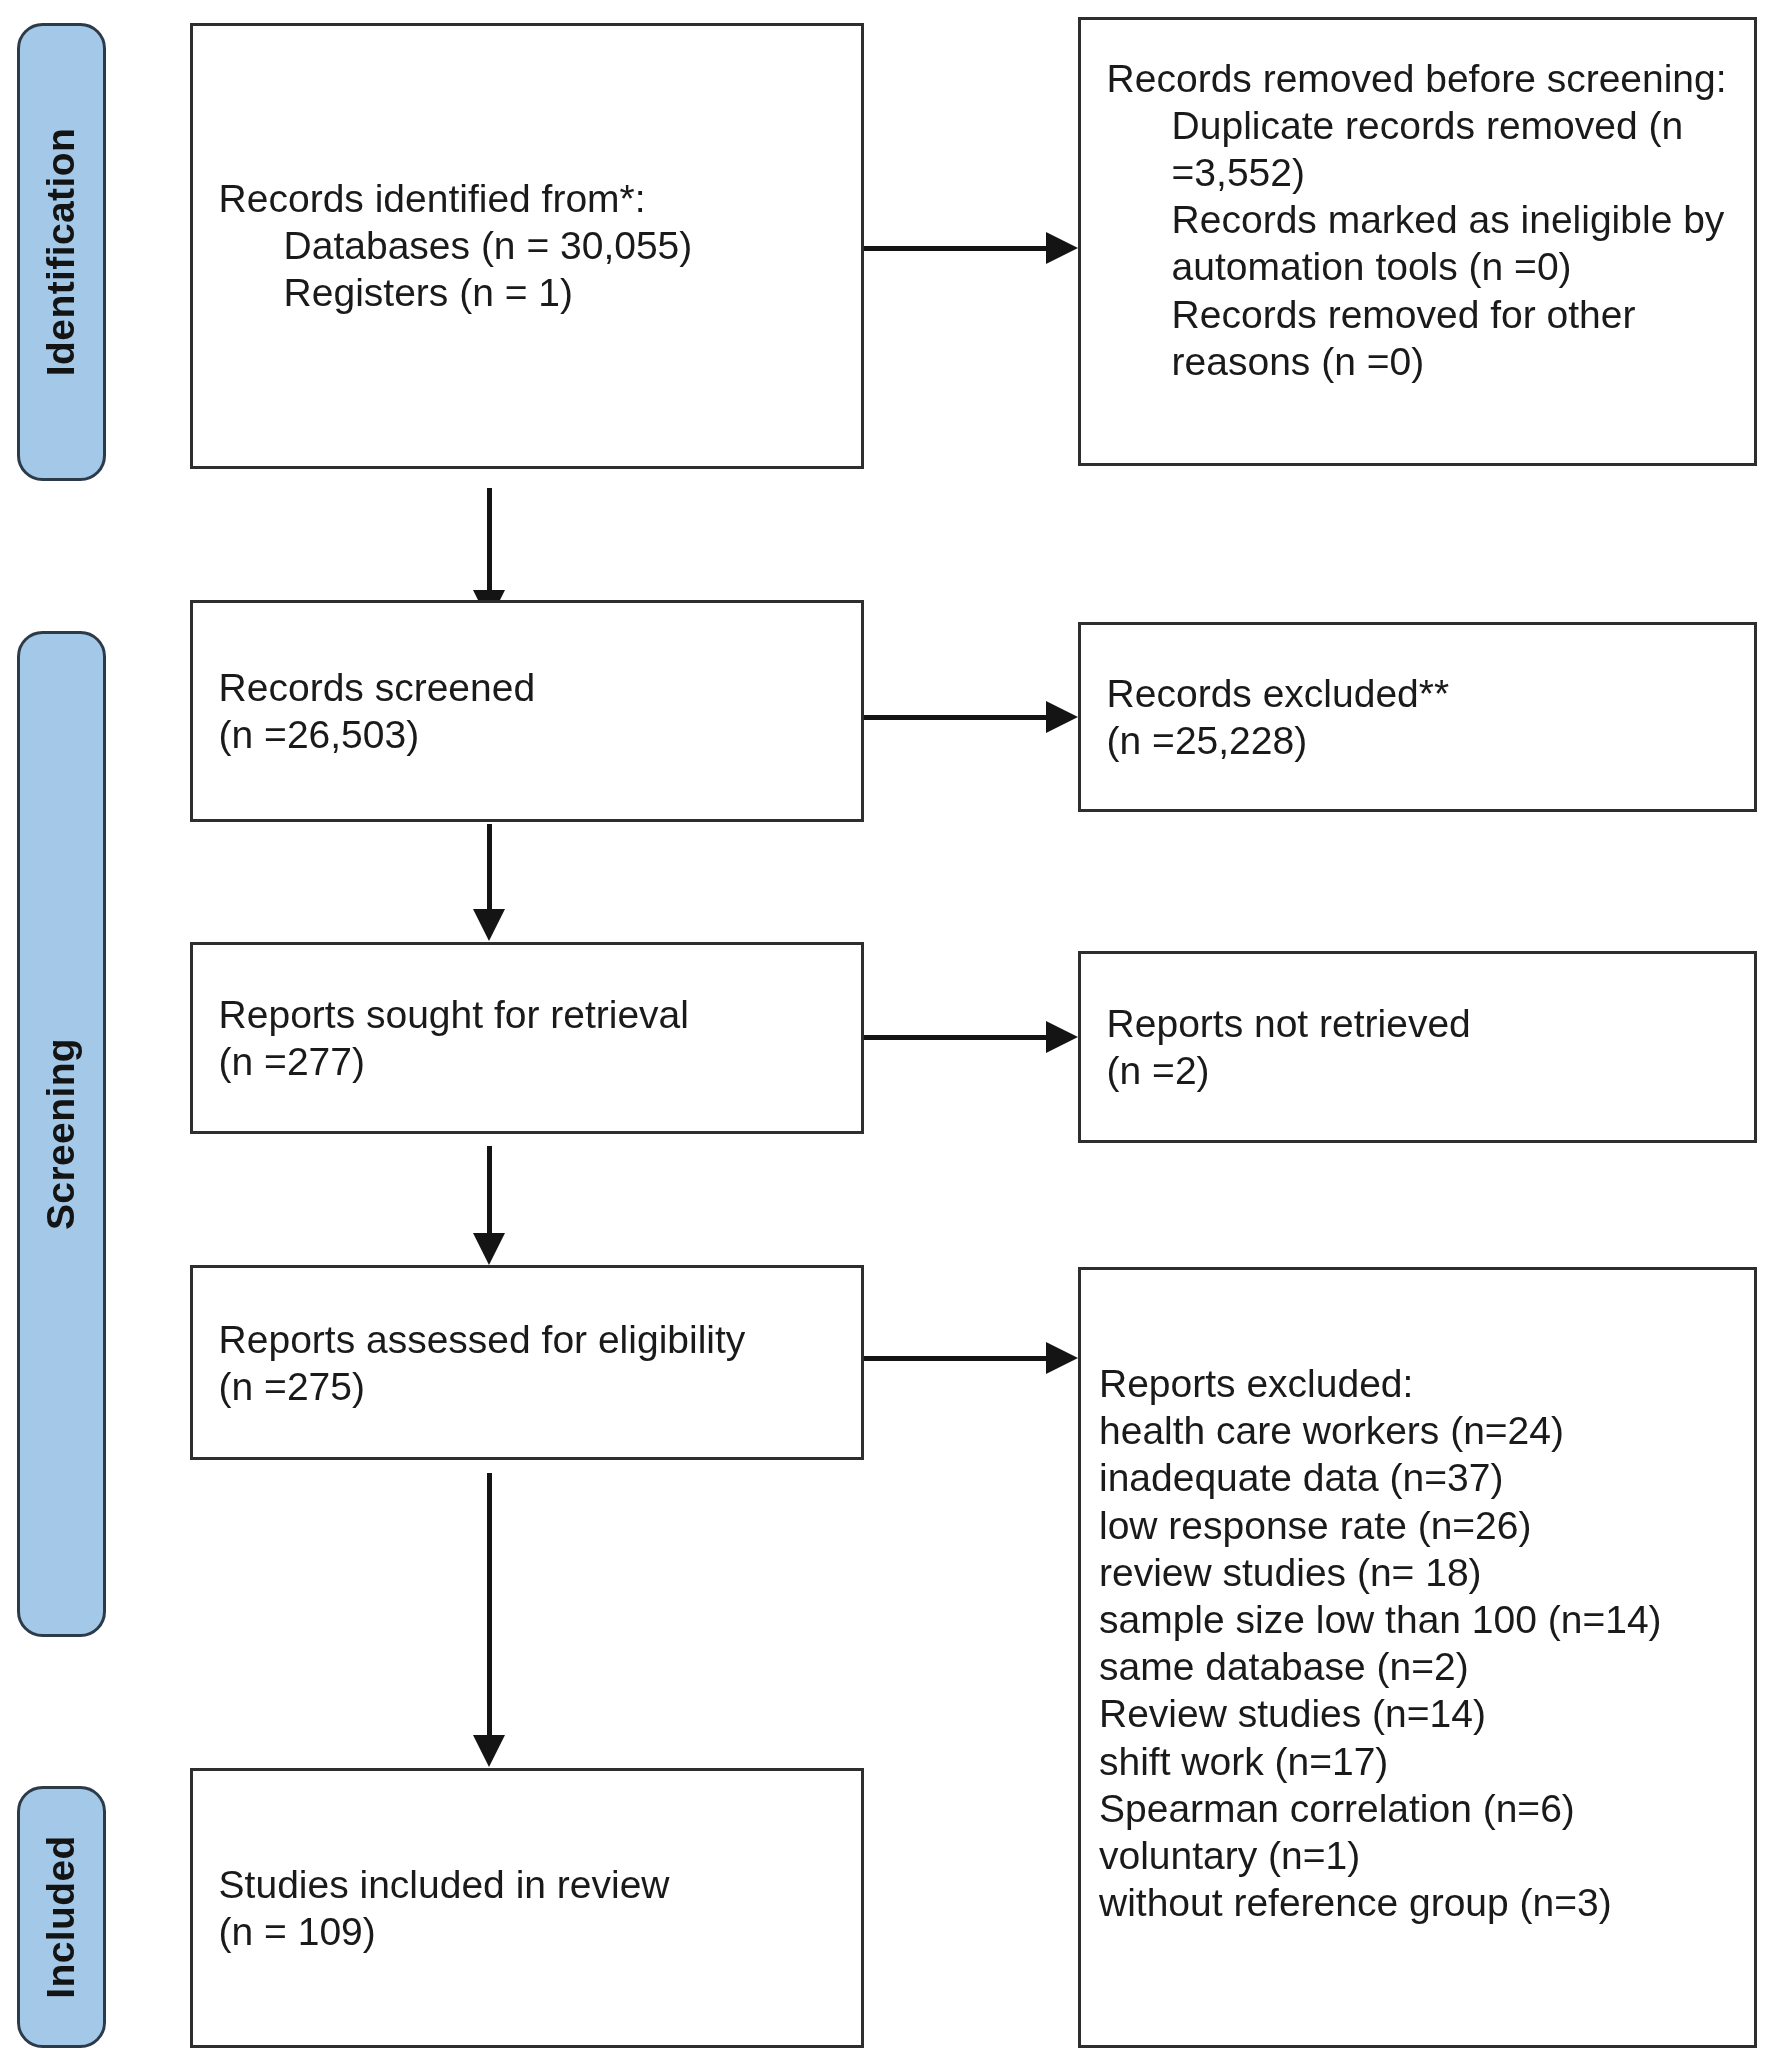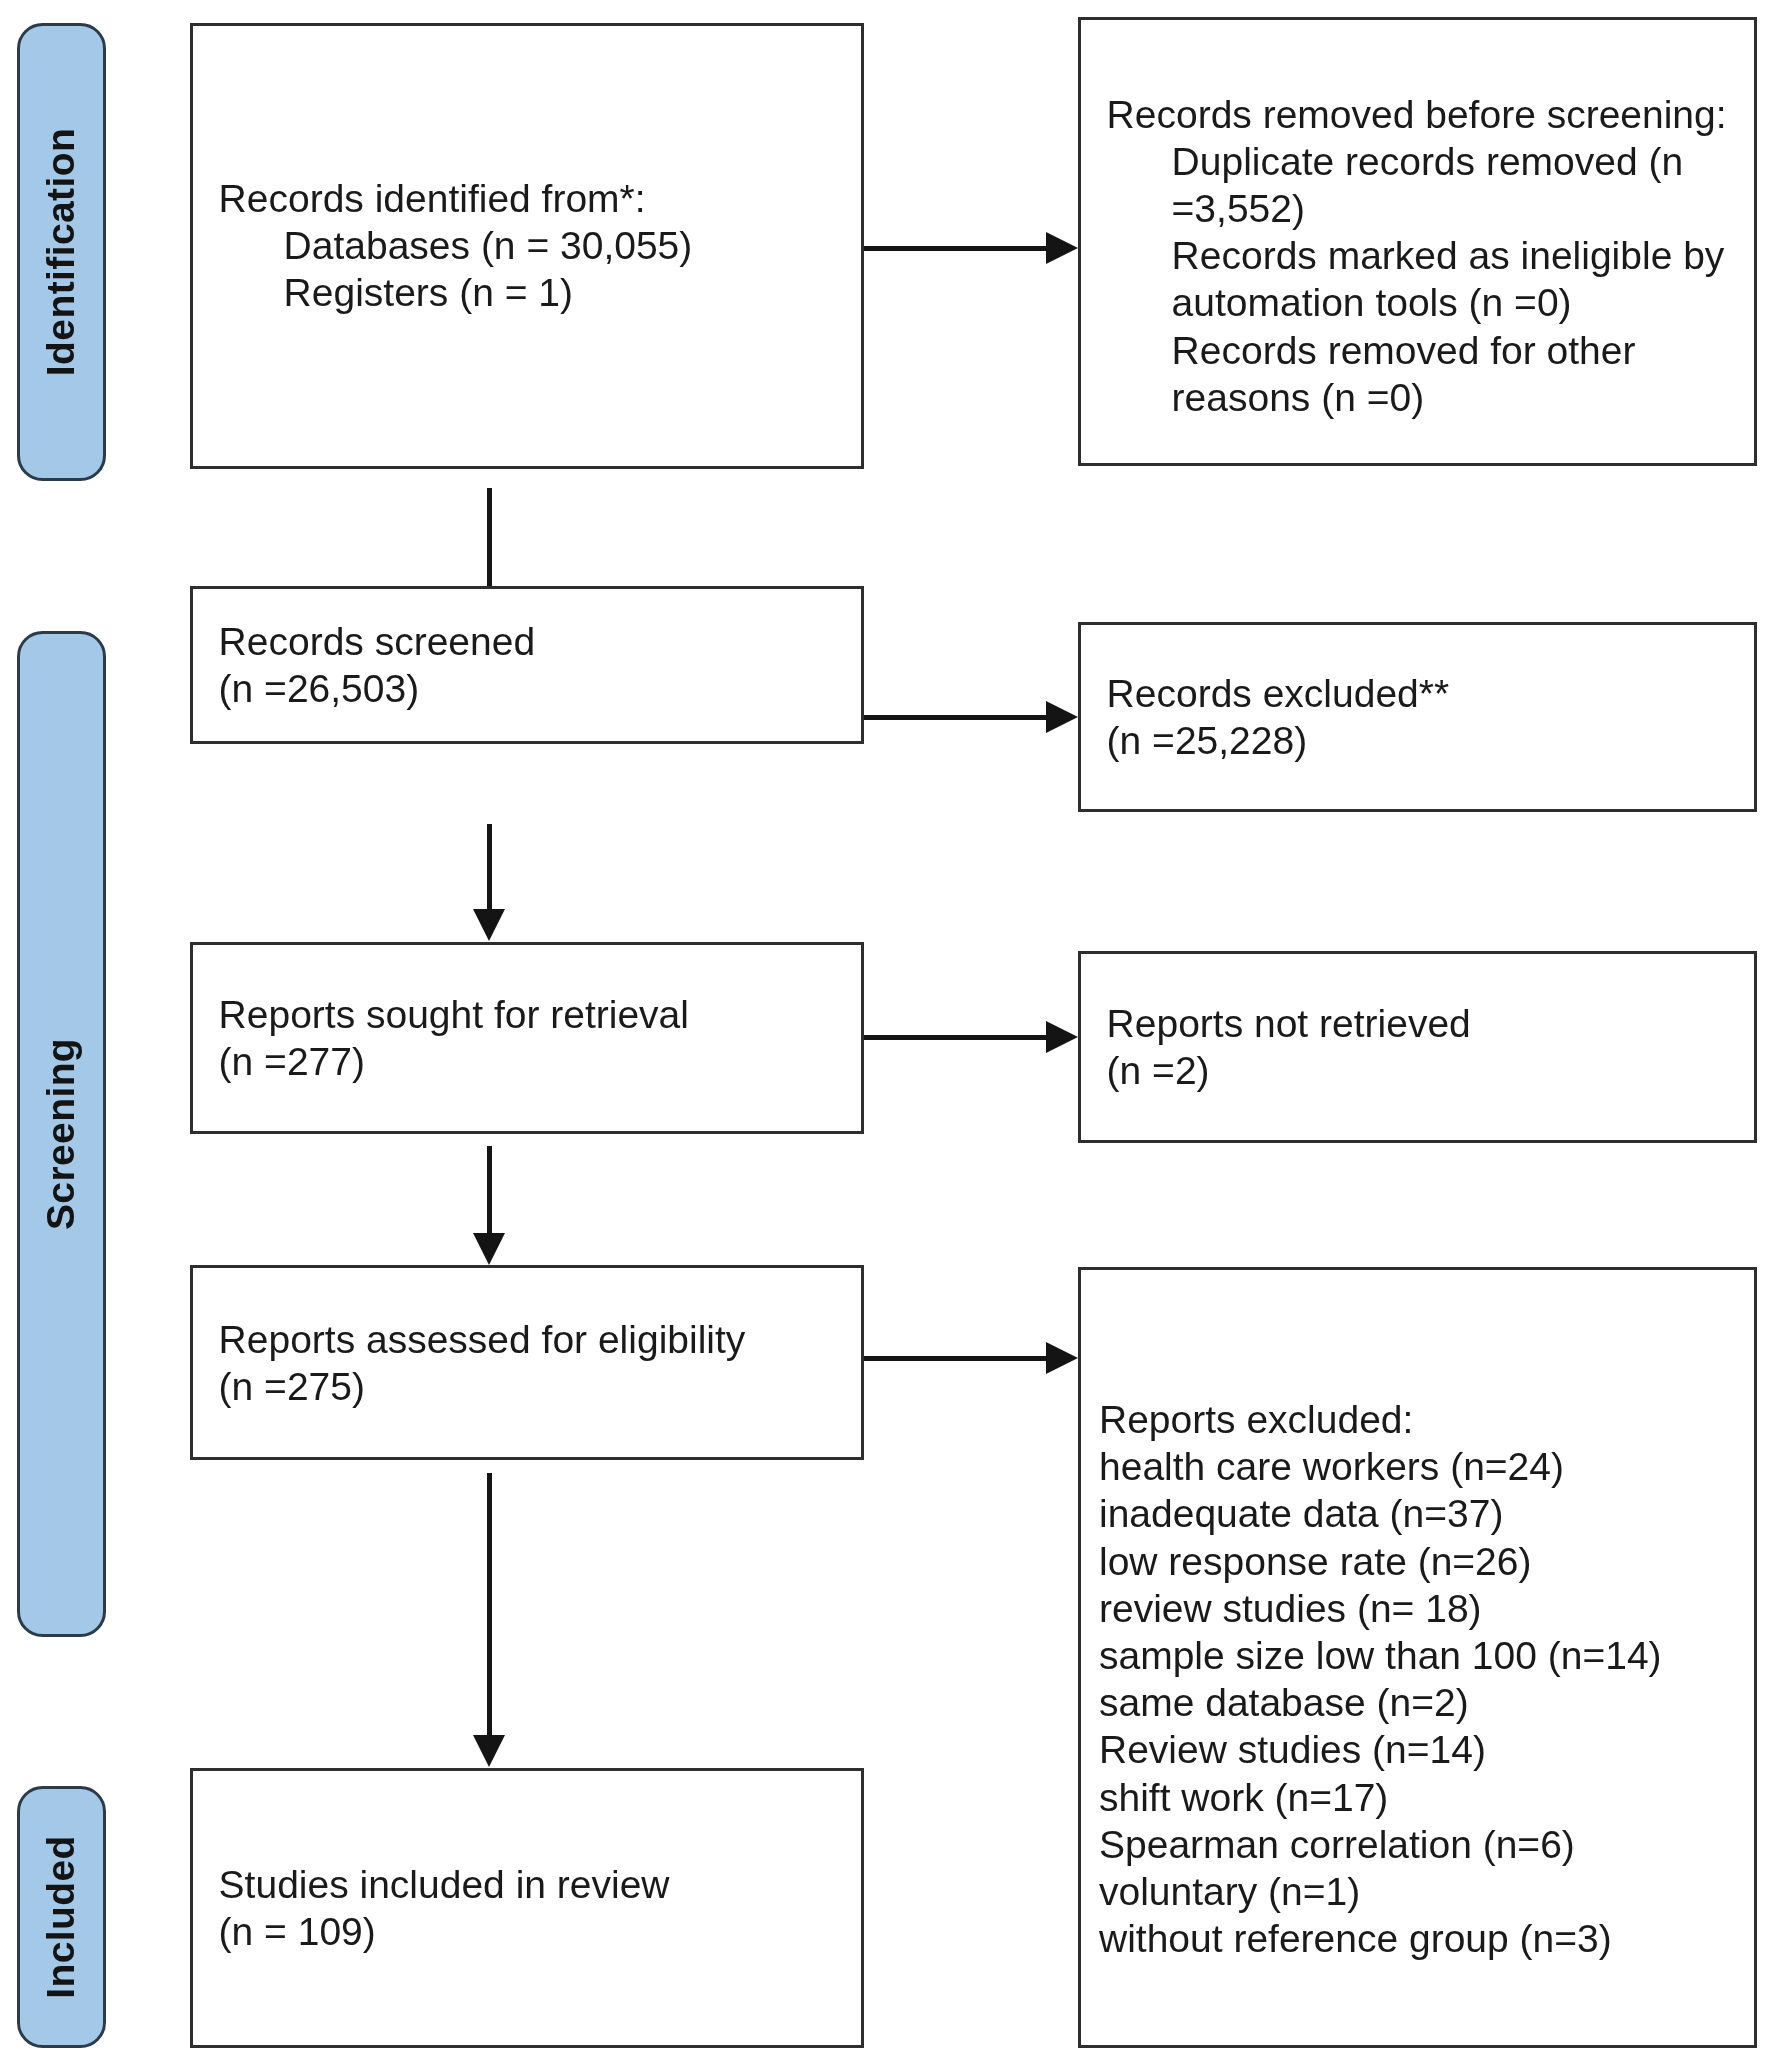--- a/index.html
+++ b/index.html
@@ -50,21 +50,20 @@
   .flow-box .box-inner {
     position: absolute;
     left: 25.6px;
     right: 13.5px;
     top: 50%;
     transform: translateY(-50%);
   }
   .flow-box.top-aligned .box-inner {
     top: 35px;
     transform: none;
-    margin-top: 36px;
   }
   .line {
     font-size: 39px;
     line-height: 1.21;
     color: #1a1a1a;
     white-space: pre-wrap;
   }
   .line.indent { padding-left: 65px; }
 
   
@@ -145,21 +144,21 @@
       <div class="line indent">Records marked as ineligible by automation tools (n =0)</div>
       <div class="line indent">Records removed for other reasons (n =0)</div>
     </div>
   </div>
 
   <div class="arrow-v" style="left:467px; top:488px; width:45px; height:134px;">
     <div class="shaft" style="height:107px;"></div>
     <div class="head"></div>
   </div>
 
-  <div class="flow-box" style="left:190px; top:586px; width:674px; height:158px;">
+  <div class="flow-box" style="left:190px; top:600px; width:674px; height:222px;">
     <div class="box-inner">
       <div class="line">Records screened</div>
       <div class="line">(n =26,503)</div>
     </div>
   </div>
 
   <div class="arrow-h" style="left:864px; top:695px; width:214px; height:45px;">
     <div class="shaft" style="width:188px;"></div>
     <div class="head"></div>
   </div>

